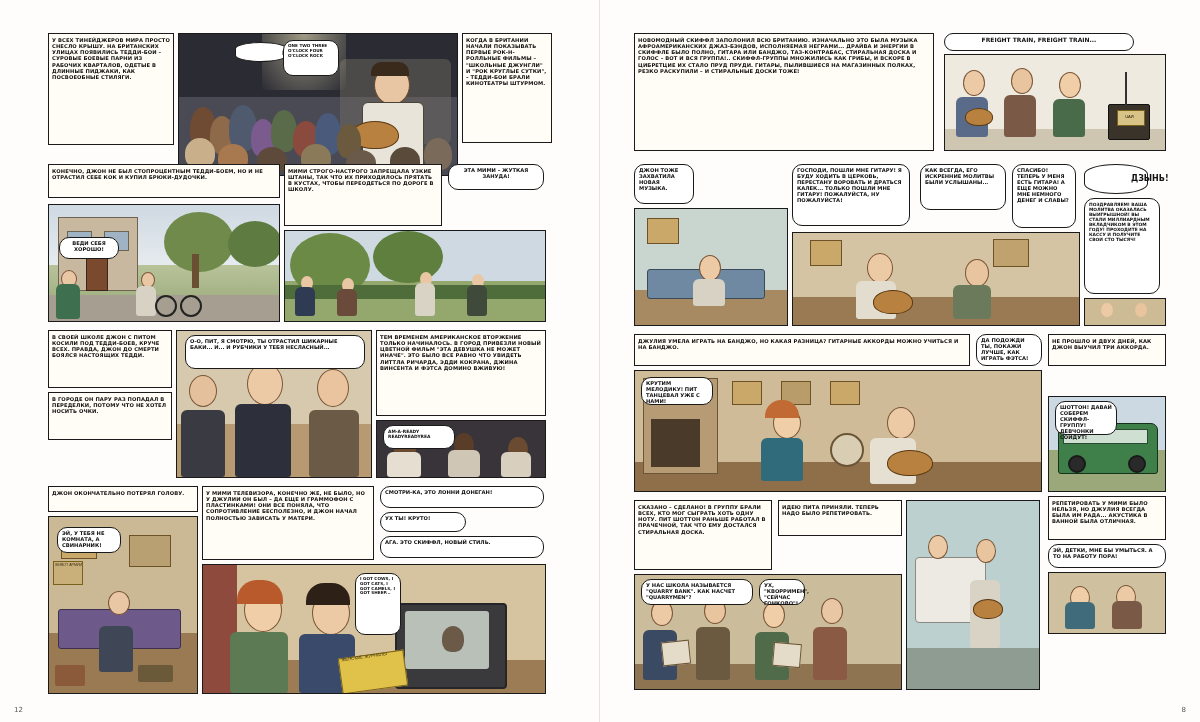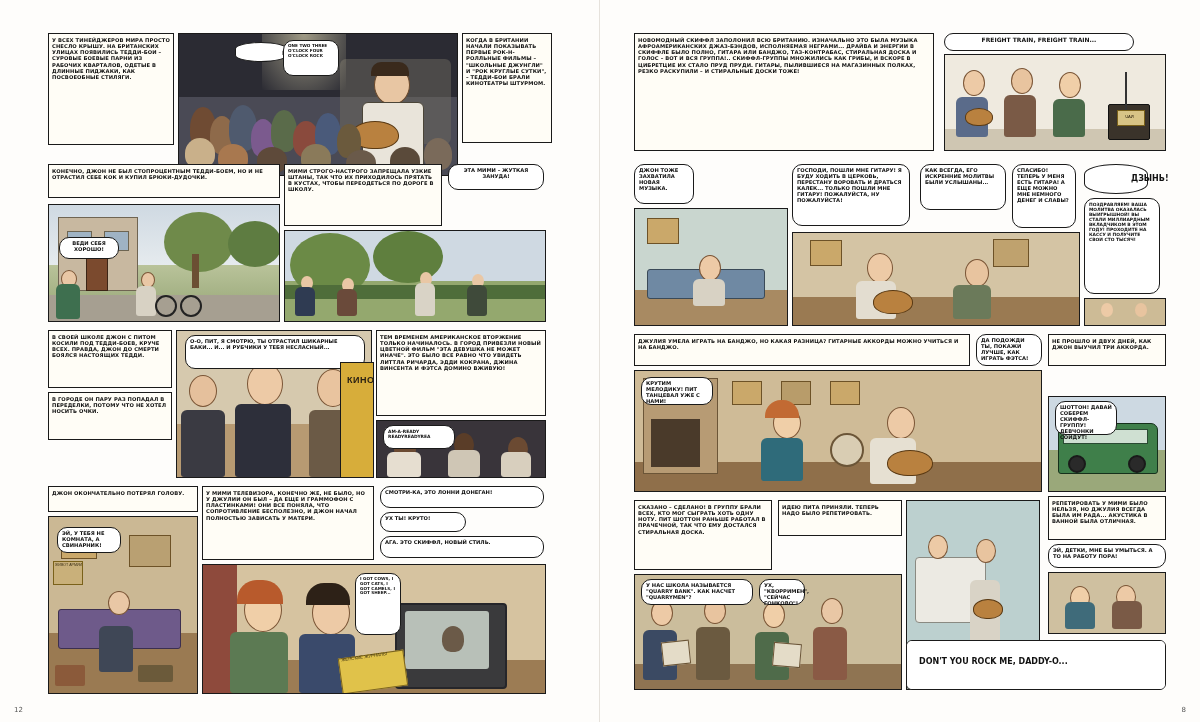--- a/index.html
+++ b/index.html
@@ -164,24 +164,20 @@
         <div class="head" style="left:10%;top:26%;width:22px;height:26px;background:#6b4a32;"></div>
         <div class="body" style="left:6%;top:56%;width:34px;height:44%;background:#e6ded0;"></div>
         <div class="head" style="left:46%;top:22%;width:20px;height:24px;background:#5a3d28;"></div>
         <div class="body" style="left:42%;top:52%;width:32px;height:48%;background:#cfc6b5;"></div>
         <div class="head" style="left:78%;top:28%;width:20px;height:24px;background:#6b4a32;"></div>
         <div class="body" style="left:74%;top:56%;width:30px;height:44%;background:#d8cfbe;"></div>
       </div>
       <div class="bub" style="left:6px;top:4px;width:72px;height:24px;font-size:4.4px;">AM-A-READY READYREADYREA</div>
     </div>
 
-    <div class="panel" style="left:340px;top:362px;width:34px;height:116px;background:#d9b23f;">
-      <div style="position:absolute;inset:0;background:#d7ad3a;"></div>
-      <div class="big" style="position:absolute;left:6px;top:12px;color:#2a2113;font-weight:700;">КИНО</div>
-    </div>
 
     <div class="cap" style="left:48px;top:486px;width:150px;height:26px;">Джон окончательно потерял голову.</div>
 
     <div class="panel" style="left:48px;top:516px;width:150px;height:178px;">
       <div class="art">
         <div class="interior" style="background:#cbb894;"></div>
         <div class="floor" style="height:34%;background:#9a7a52;"></div>
         <div class="frame" style="left:8%;top:8%;width:34px;height:26px;"></div>
         <div class="frame" style="left:54%;top:10%;width:40px;height:30px;background:#b9a072;"></div>
         <div style="position:absolute;left:6%;top:52%;width:82%;height:22%;background:#6e5a8a;border:1px solid #3c2f4f;border-radius:3px;"></div>
@@ -375,24 +371,20 @@
         <div class="body" style="left:45%;top:50%;width:34px;height:42%;background:#4f6b4a;"></div>
         <div class="head" style="left:70%;top:20%;width:20px;height:24px;background:#e9c7a5;border:1px solid #7a5536;"></div>
         <div class="body" style="left:67%;top:46%;width:34px;height:46%;background:#8a5a45;"></div>
         <div style="position:absolute;left:10%;top:58%;width:26px;height:22px;background:#e4dcc8;border:1px solid #6b5537;transform:rotate(-6deg);"></div>
         <div style="position:absolute;left:52%;top:60%;width:26px;height:22px;background:#e4dcc8;border:1px solid #6b5537;transform:rotate(5deg);"></div>
       </div>
       <div class="bub" style="left:6px;top:4px;width:112px;height:26px;">У нас школа называется "Quarry Bank". Как насчет "Quarrymen"?</div>
       <div class="bub" style="left:124px;top:4px;width:46px;height:26px;">Ух, "Кворримен", "Сейчас гонково"!</div>
     </div>
 
-    <div class="panel" style="left:306px;top:640px;width:260px;height:50px;background:#ffffff;border-radius:6px;">
-      <div class="art" style="background:#fff;"></div>
-      <div style="position:absolute;left:12px;top:16px;font-size:8px;font-weight:700;font-family:'DejaVu Sans',sans-serif;color:#111;">DON'T YOU ROCK ME, DADDY-O...</div>
-    </div>
 
     <div class="panel" style="left:448px;top:572px;width:118px;height:62px;">
       <div class="art">
         <div class="interior" style="background:#cfc0a0;"></div>
         <div class="head" style="left:18%;top:22%;width:18px;height:22px;background:#f0cfa8;border:1px solid #7a5536;"></div>
         <div class="body" style="left:14%;top:48%;width:30px;height:46%;background:#3f6b7a;"></div>
         <div class="head" style="left:58%;top:20%;width:18px;height:22px;background:#edcaa6;border:1px solid #7a5536;"></div>
         <div class="body" style="left:54%;top:46%;width:30px;height:48%;background:#7a5a46;"></div>
       </div>
     </div>

